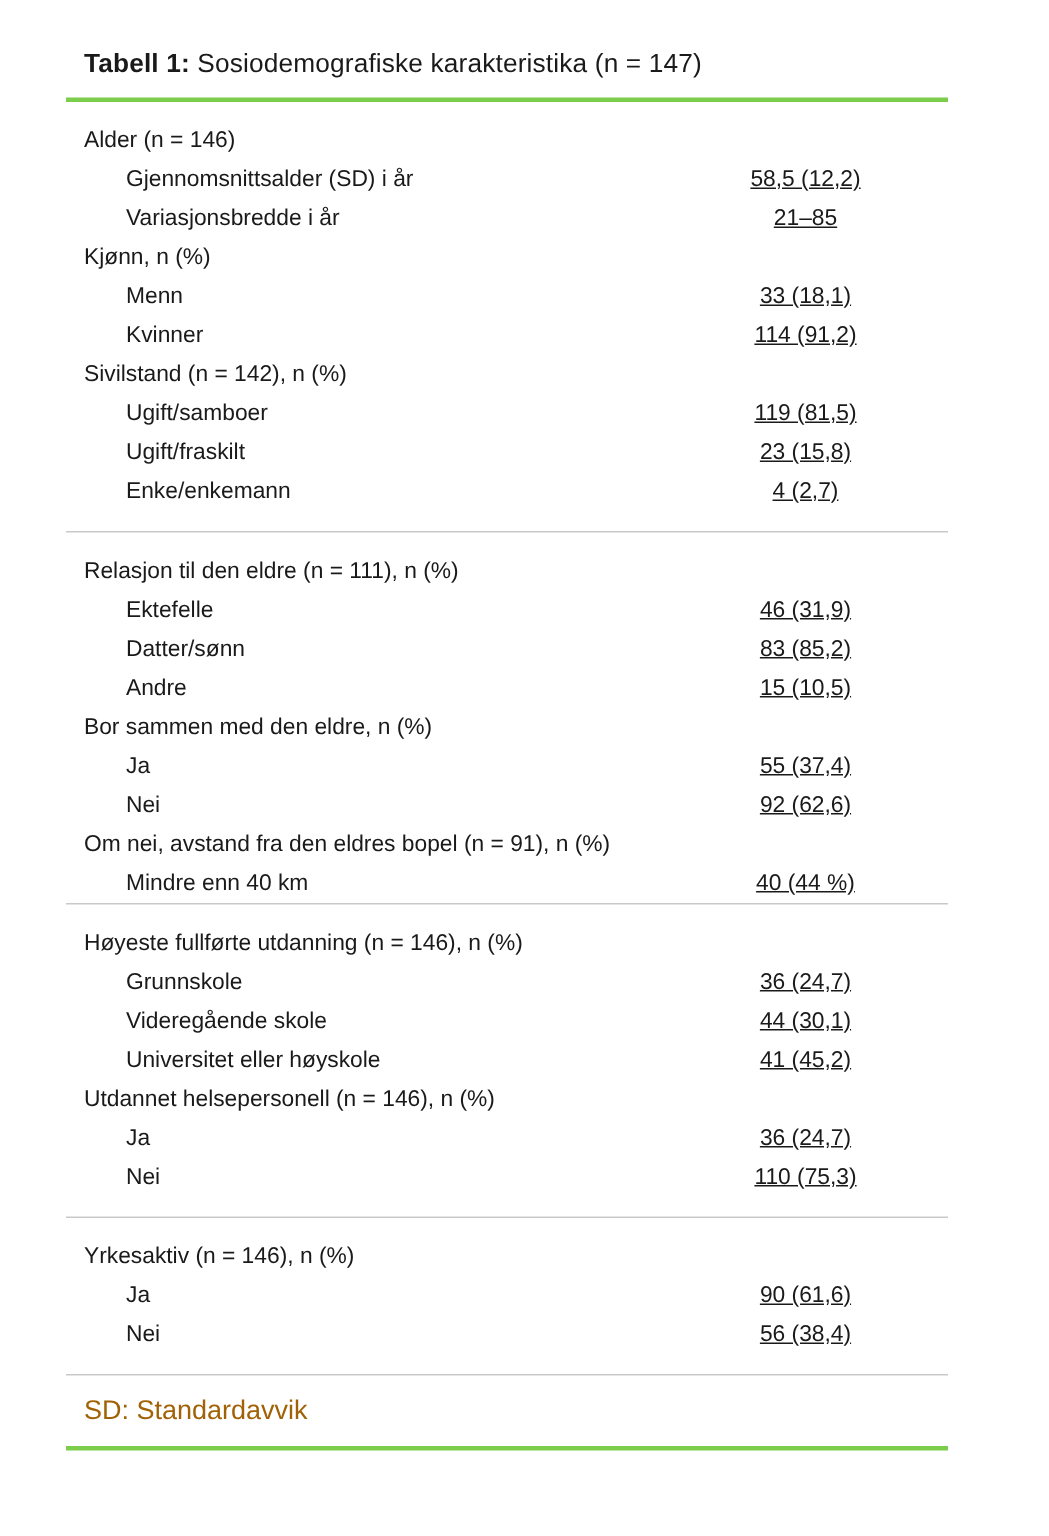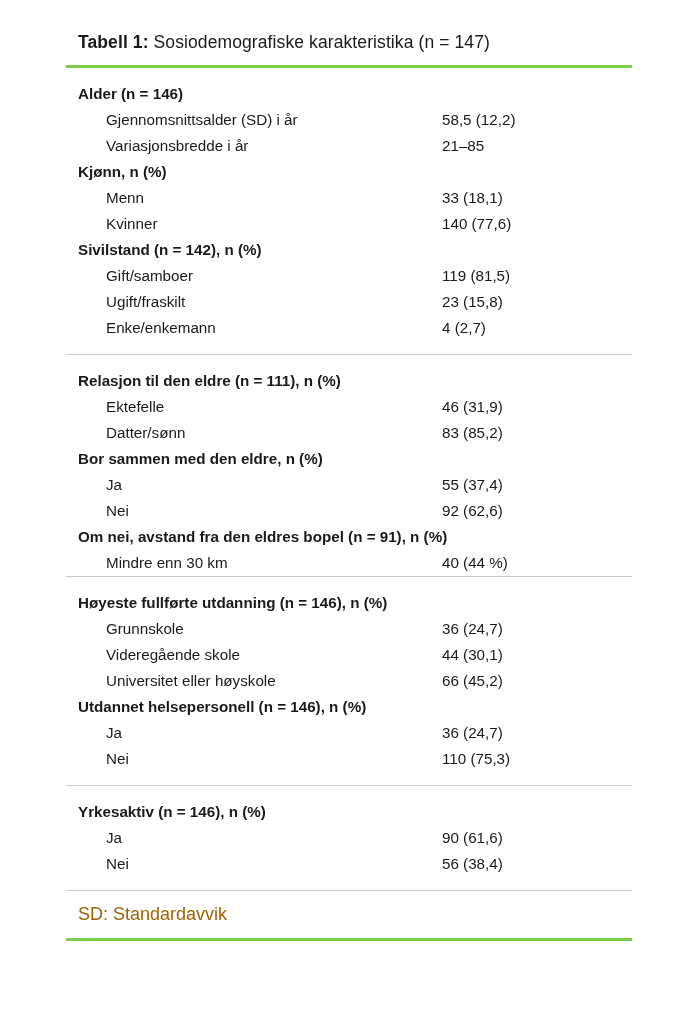--- a/index.html
+++ b/index.html
@@ -12,21 +12,21 @@
     height: 1024px;
     font-family: "Liberation Sans", sans-serif;
     color: #1a1a1a;
     -webkit-font-smoothing: antialiased;
   }
 
   .table-figure {
     box-sizing: border-box;
     width: 699px;
     height: 748px;
-    padding: 0 67px 0 66px;
+    padding: 0 67px 0 44px;
     position: relative;
   }
 
   
   .caption {
     padding-top: 31px;
     padding-left: 12px;
     font-size: 17.5px;
     line-height: 22px;
     color: #1a1a1a;
@@ -64,26 +64,27 @@
     vertical-align: baseline;
     font-size: 15.2px;
     line-height: 26px;
     height: 26px;
     white-space: nowrap;
   }
   td.c-label {
     text-align: left;
   }
   td.c-value {
-    text-align: left;
+    text-align: center;
     width: 190px;
+    text-decoration: underline;
   }
 
   tr.group-head td.c-label {
-    font-weight: bold;
+    font-weight: normal;
     padding-left: 12px;
   }
   tr.item td.c-label {
     font-weight: normal;
     padding-left: 40px;
   }
 
   
   .section-pad-top td { padding-top: 13px; }
   .section-pad-bottom td { padding-bottom: 13px; }
@@ -125,28 +126,28 @@
           <tr class="group-head">
             <td class="c-label">Kjønn, n (%)</td>
             <td class="c-value"></td>
           </tr>
           <tr class="item">
             <td class="c-label">Menn</td>
             <td class="c-value">33 (18,1)</td>
           </tr>
           <tr class="item">
             <td class="c-label">Kvinner</td>
-            <td class="c-value">140 (77,6)</td>
+            <td class="c-value">114 (91,2)</td>
           </tr>
           <tr class="group-head">
             <td class="c-label">Sivilstand (n = 142), n (%)</td>
             <td class="c-value"></td>
           </tr>
           <tr class="item">
-            <td class="c-label">Gift/samboer</td>
+            <td class="c-label">Ugift/samboer</td>
             <td class="c-value">119 (81,5)</td>
           </tr>
           <tr class="item">
             <td class="c-label">Ugift/fraskilt</td>
             <td class="c-value">23 (15,8)</td>
           </tr>
           <tr class="item section-pad-bottom">
             <td class="c-label">Enke/enkemann</td>
             <td class="c-value">4 (2,7)</td>
           </tr>
@@ -160,38 +161,42 @@
             <td class="c-value"></td>
           </tr>
           <tr class="item">
             <td class="c-label">Ektefelle</td>
             <td class="c-value">46 (31,9)</td>
           </tr>
           <tr class="item">
             <td class="c-label">Datter/sønn</td>
             <td class="c-value">83 (85,2)</td>
           </tr>
+          <tr class="item">
+            <td class="c-label">Andre</td>
+            <td class="c-value">15 (10,5)</td>
+          </tr>
           <tr class="group-head">
             <td class="c-label">Bor sammen med den eldre, n (%)</td>
             <td class="c-value"></td>
           </tr>
           <tr class="item">
             <td class="c-label">Ja</td>
             <td class="c-value">55 (37,4)</td>
           </tr>
           <tr class="item">
             <td class="c-label">Nei</td>
             <td class="c-value">92 (62,6)</td>
           </tr>
           <tr class="group-head">
             <td class="c-label">Om nei, avstand fra den eldres bopel (n = 91), n (%)</td>
             <td class="c-value"></td>
           </tr>
           <tr class="item">
-            <td class="c-label">Mindre enn 30 km</td>
+            <td class="c-label">Mindre enn 40 km</td>
             <td class="c-value">40 (44 %)</td>
           </tr>
         </tbody>
       </table>
       <div class="rule-gray"></div>
       <table class="tbl">
         <tbody>
           <tr class="group-head section-pad-top">
             <td class="c-label">Høyeste fullførte utdanning (n = 146), n (%)</td>
             <td class="c-value"></td>
@@ -199,21 +204,21 @@
           <tr class="item">
             <td class="c-label">Grunnskole</td>
             <td class="c-value">36 (24,7)</td>
           </tr>
           <tr class="item">
             <td class="c-label">Videregående skole</td>
             <td class="c-value">44 (30,1)</td>
           </tr>
           <tr class="item">
             <td class="c-label">Universitet eller høyskole</td>
-            <td class="c-value">66 (45,2)</td>
+            <td class="c-value">41 (45,2)</td>
           </tr>
           <tr class="group-head">
             <td class="c-label">Utdannet helsepersonell (n = 146), n (%)</td>
             <td class="c-value"></td>
           </tr>
           <tr class="item">
             <td class="c-label">Ja</td>
             <td class="c-value">36 (24,7)</td>
           </tr>
           <tr class="item section-pad-bottom">

